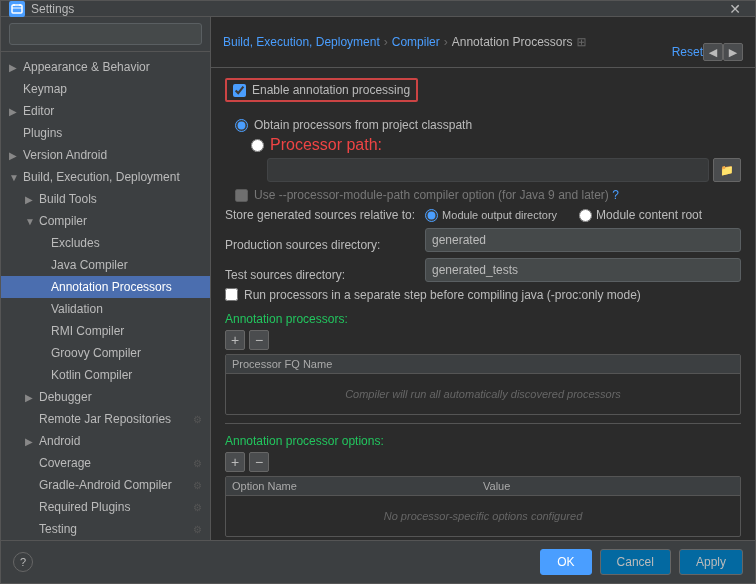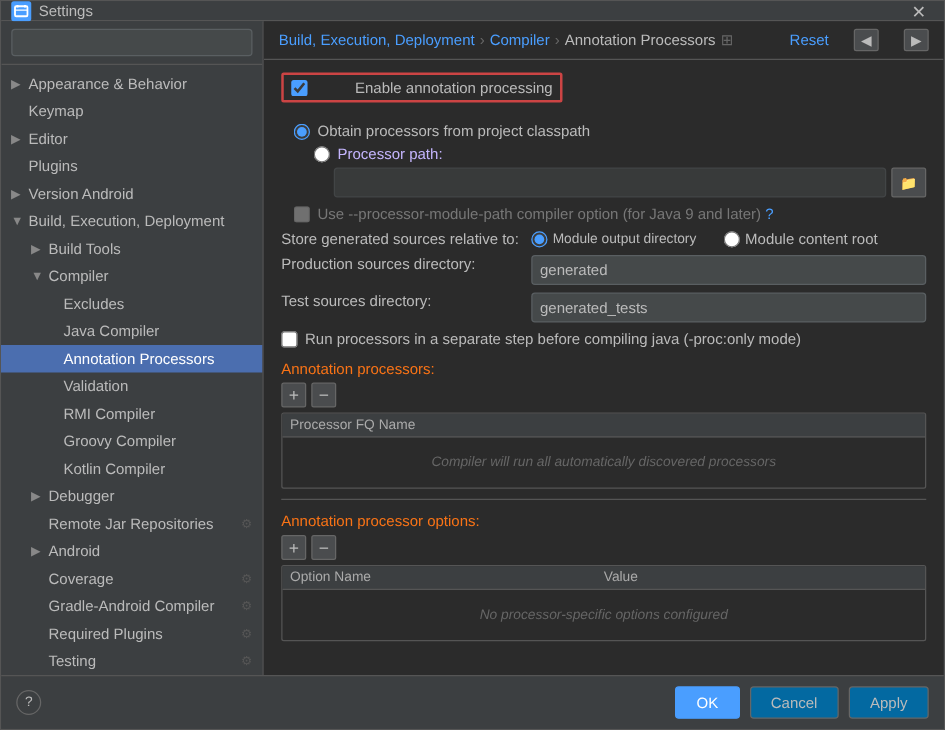--- a/index.html
+++ b/index.html
@@ -145,21 +145,22 @@
     
     .breadcrumb-current {
       color: #bbb;
       font-size: 12px;
     }
     
     .breadcrumb-actions {
       margin-left: auto;
       display: flex;
       align-items: center;
-      gap: 20px;
+      gap: 0;
+      margin-top: 20px;
     }
     
     .reset-link {
       color: #4a9eff;
       cursor: pointer;
       font-size: 12px;
     }
     
     .nav-btn {
       background: #4a4c4e;
@@ -183,21 +184,20 @@
     }
     
     .checkbox-row {
       display: flex;
       align-items: center;
       margin-bottom: 8px;
       border: 2px solid #c44;
       padding: 3px 6px;
       display: inline-flex;
       border-radius: 2px;
-      gap: 32px;
     }
     
     .checkbox-row input[type="checkbox"] {
       margin-right: 6px;
       accent-color: #4a9eff;
     }
     
     .checkbox-row label {
       color: #bbb;
       font-size: 12px;
@@ -235,21 +235,21 @@
       display: flex;
       align-items: center;
       gap: 4px;
     }
     
     .radio-option input[type="radio"] { accent-color: #4a9eff; }
     .radio-option label { color: #bbb; font-size: 12px; }
     
     .field-row {
       display: flex;
-      align-items: flex-start;
+      align-items: flex-end;
       margin: 6px 0;
     }
     
     .field-label {
       width: 200px;
       color: #bbb;
       font-size: 12px;
       flex-shrink: 0;
     }
     
@@ -260,33 +260,33 @@
       border-radius: 3px;
       padding: 3px 6px;
       color: #bbb;
       font-size: 12px;
       outline: none;
       height: 24px;
     }
     
     .run-proc-check {
       display: flex;
-      align-items: center;
+      align-items: flex-start;
       margin: 6px 0;
     }
     
     .run-proc-check input[type="checkbox"] {
       margin-right: 6px;
       accent-color: #4a9eff;
     }
     
     .run-proc-check label { color: #bbb; font-size: 12px; }
     
     .section-header {
-      color: #f97316;
+      color: #22c55e;
       font-size: 12px;
       margin: 10px 0 4px 0;
     }
     
     .toolbar-row {
       display: flex;
       align-items: center;
       gap: 4px;
       margin: 4px 0;
     }
@@ -550,21 +550,21 @@
           </div>
         </div>
 
         <div class="radio-row">
           <input type="radio" id="obtain-processors" name="proc-source" checked="" style="">
           <label for="obtain-processors">Obtain processors from project classpath</label>
         </div>
 
         <div style="display:flex; align-items: center; margin: 4px 0 4px 26px;">
           <input type="radio" id="proc-path" name="proc-source" style="margin-right: 6px;">
-          <label for="proc-path" style="color:#c4b5fd; font-size:12px;text-align:center;">Processor path:</label>
+          <label for="proc-path" style="color:#ef4444; font-size:16px;text-align:center;">Processor path:</label>
         </div>
 
         <div style="display:flex; align-items:center; margin: 4px 0 4px 42px;">
           <input class="field-input" type="text" style="opacity: 0.5;" disabled="">
           <button style="background:#4a4c4e; border:1px solid #666; color:#bbb; margin-left:4px; padding: 2px 6px; cursor:pointer; border-radius:2px; height:24px; font-size:11px;">📁</button>
         </div>
 
         <div class="checkbox-disabled">
           <input type="checkbox" id="use-module-path" disabled="" style="">
           <label for="use-module-path" style="color:#777; font-size:12px;">Use --processor-module-path compiler option (for Java 9 and later) <span style="color:#4a9eff;">?</span></label>

